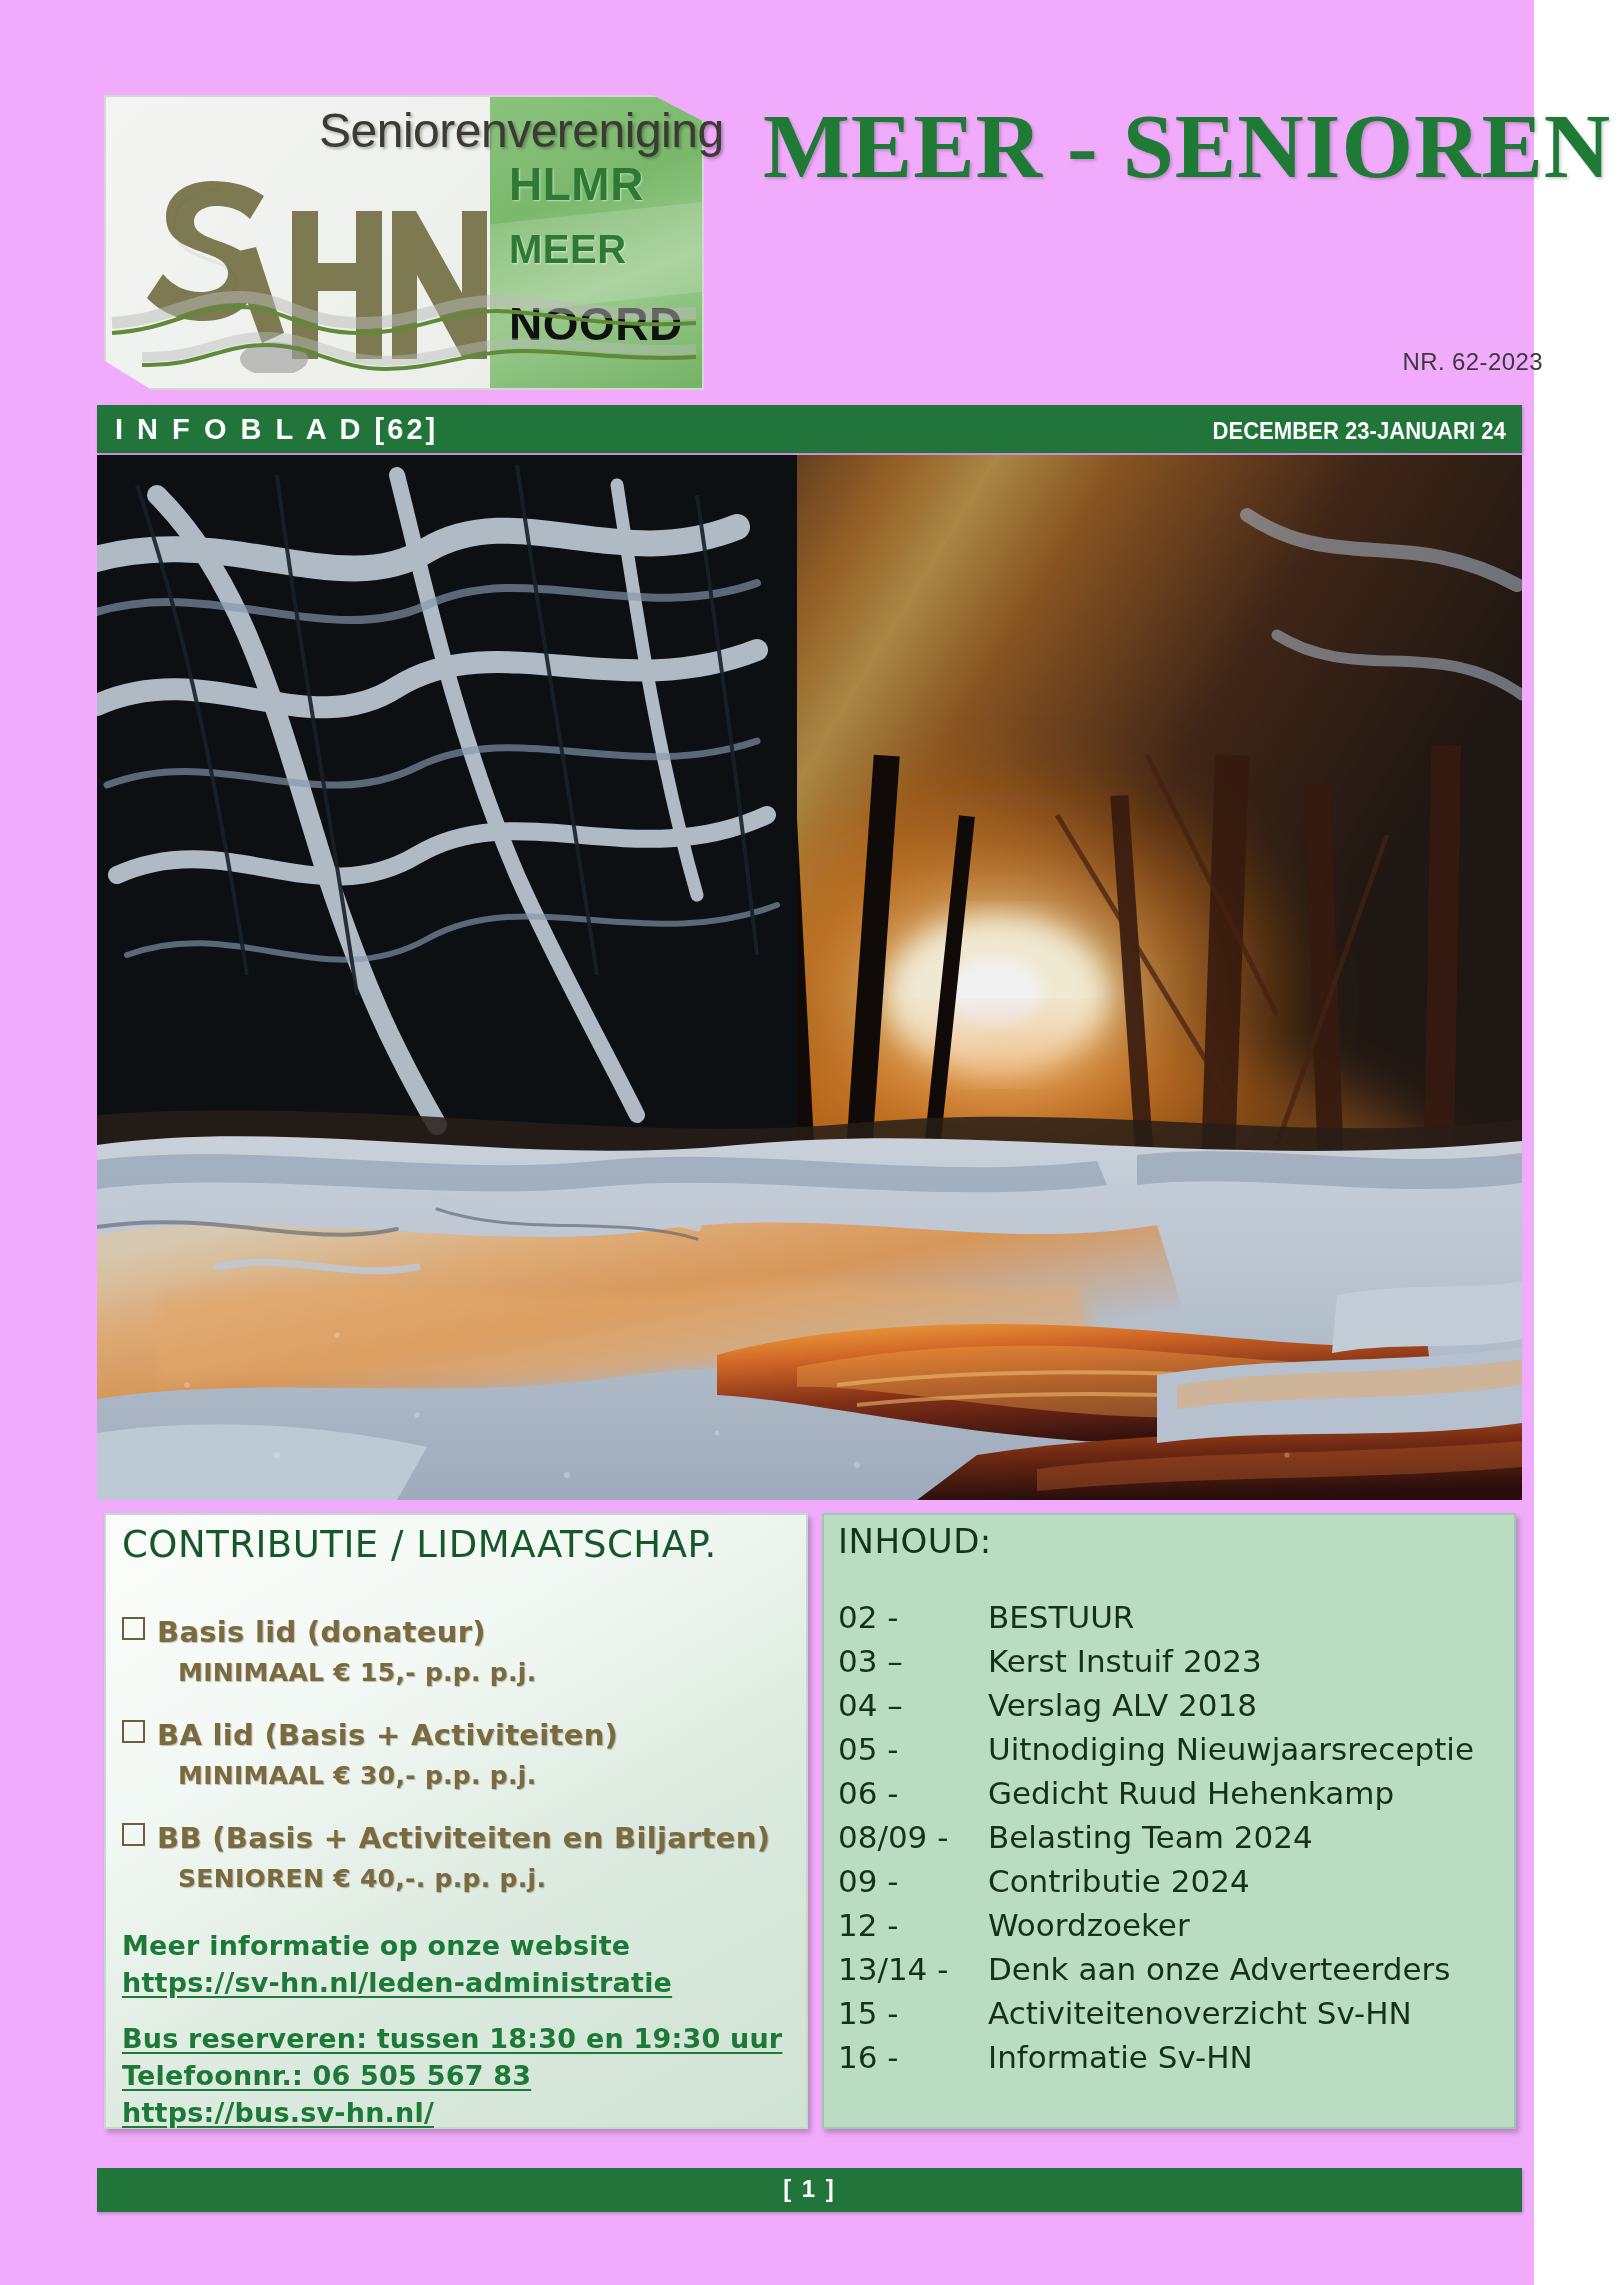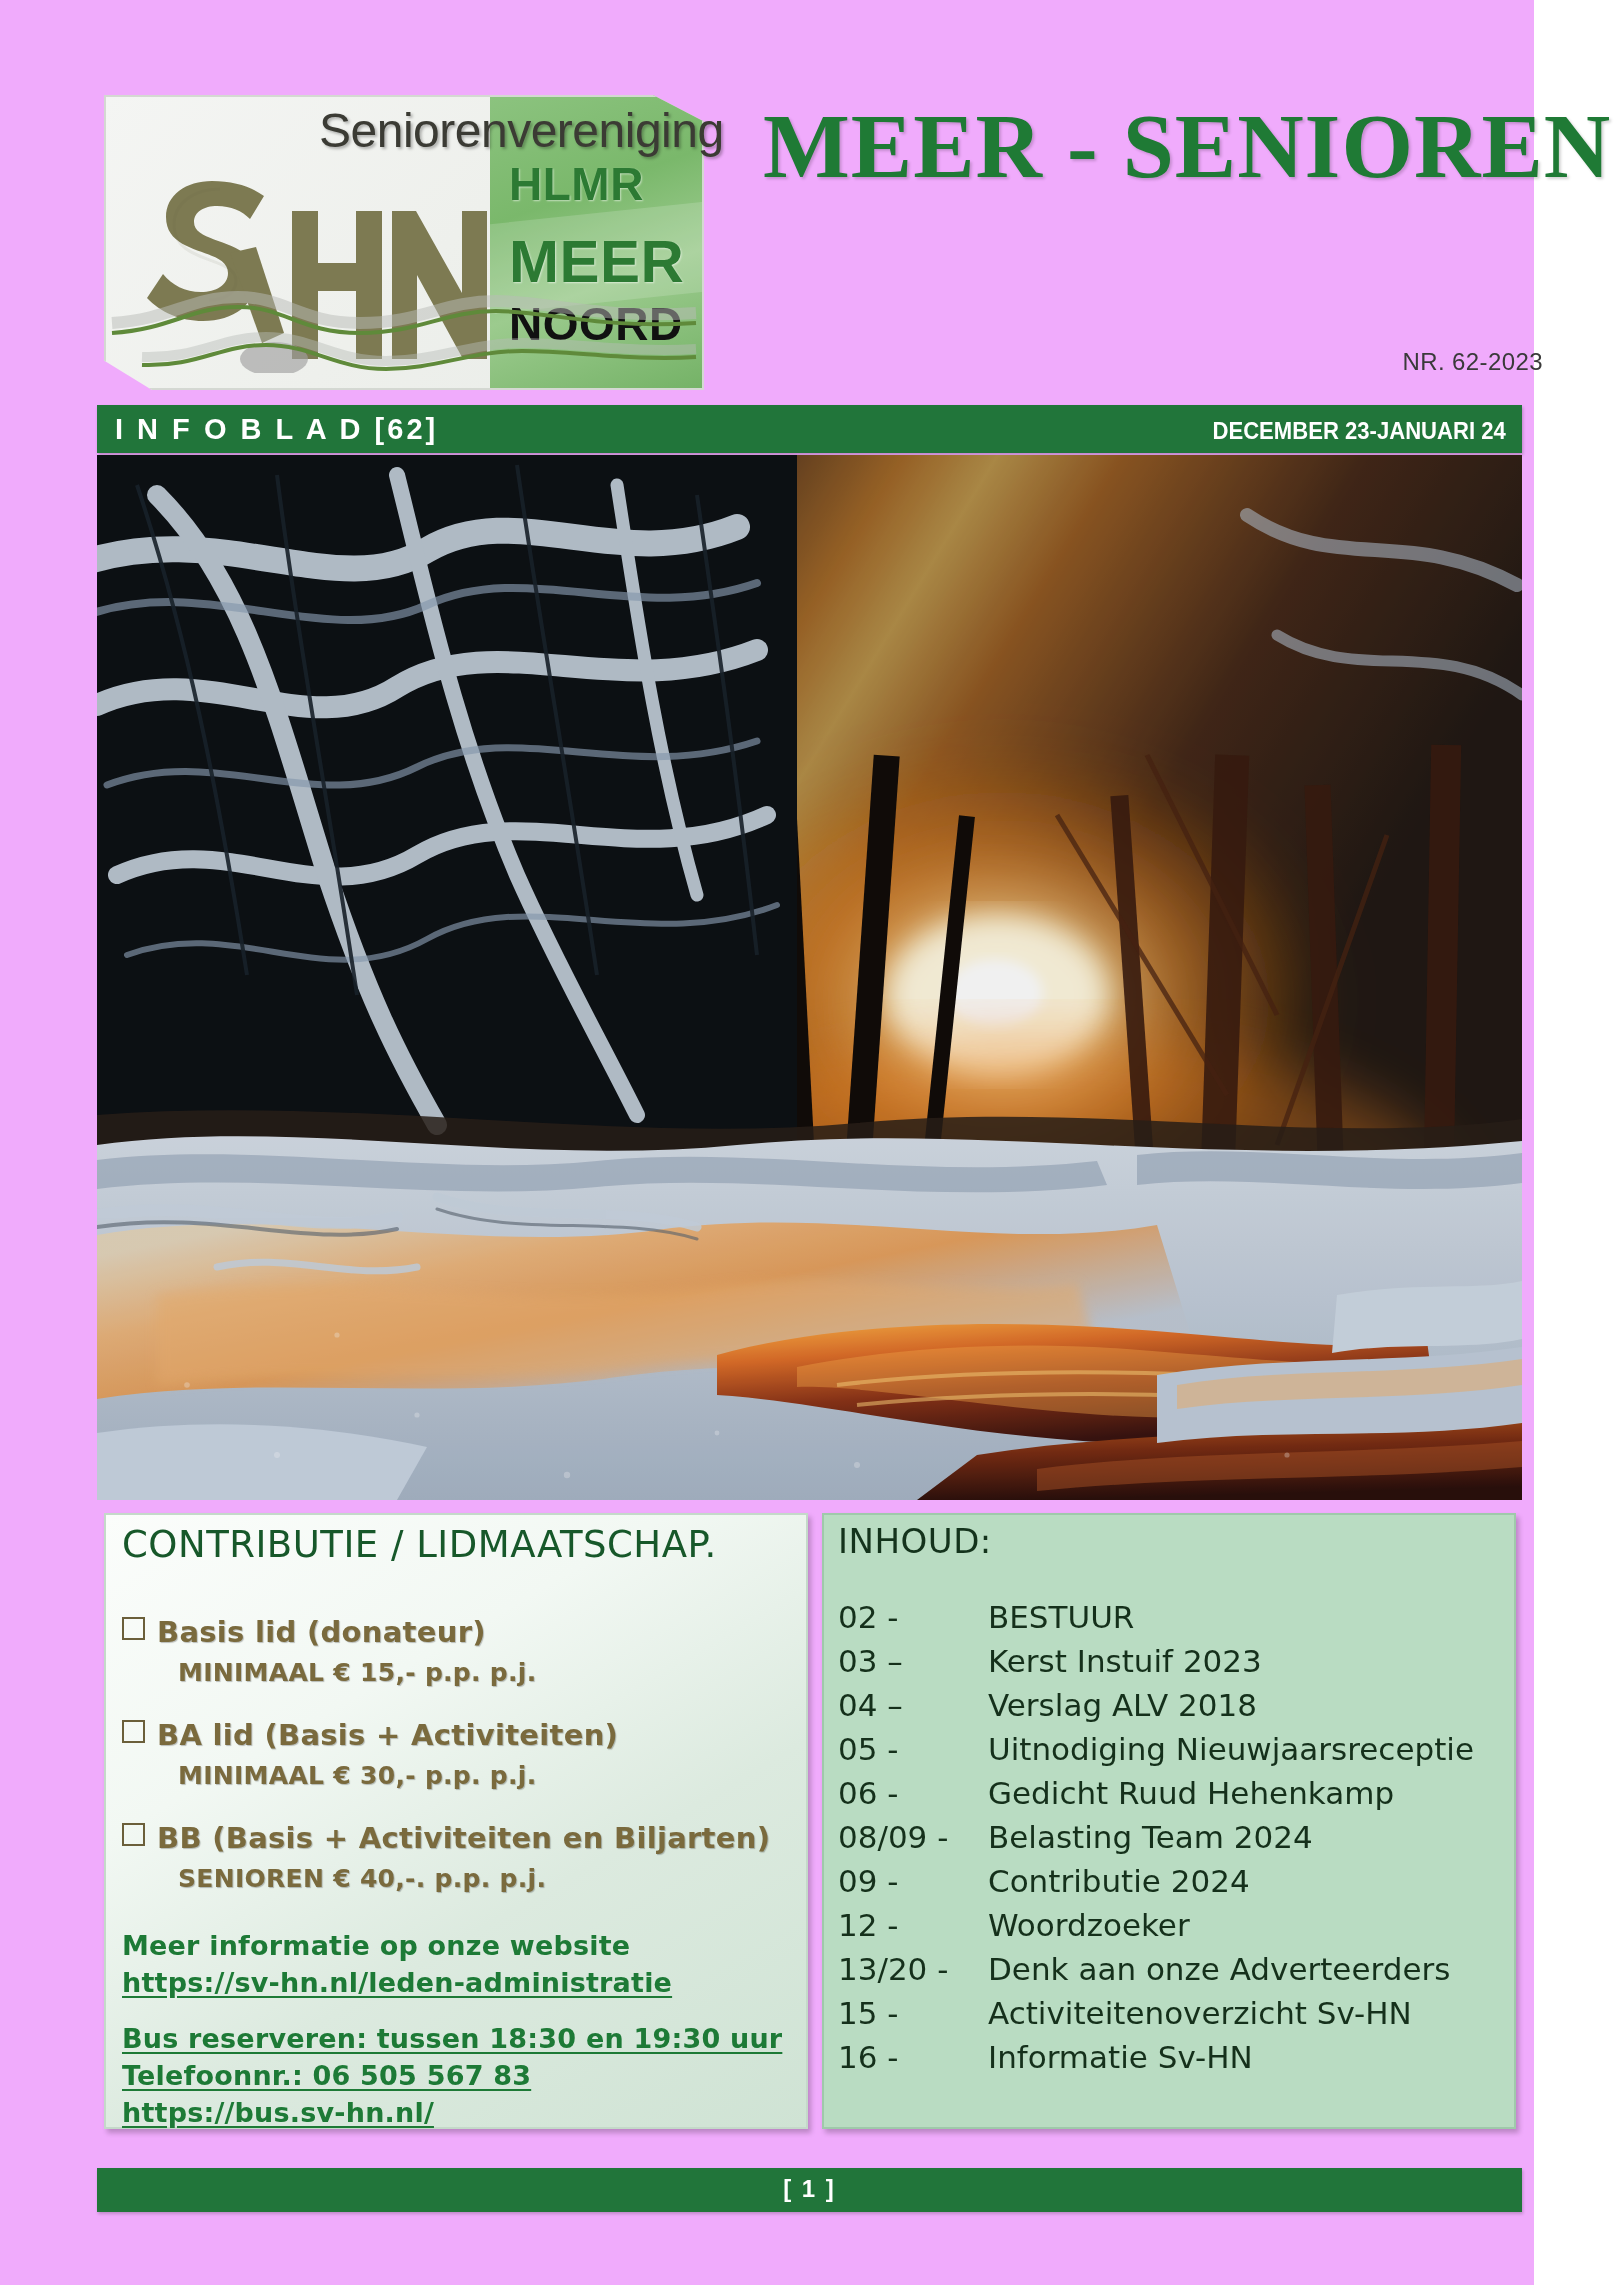--- a/index.html
+++ b/index.html
@@ -29,21 +29,21 @@
 
   .logo-svh{position:absolute;left:104px;top:95px;width:600px;height:295px;}
   .logo-top-word{position:absolute;left:215px;top:8px;font-size:48px;font-weight:400;
     color:#3b3b34;font-family:"Liberation Sans",sans-serif;letter-spacing:-0.5px;
     text-shadow:2px 2px 3px rgba(0,0,0,.28);white-space:nowrap;}
   .logo-mono{position:absolute;left:20px;top:38px;width:370px;height:240px;
     font-family:"Liberation Serif",serif;}
   .logo-hlmr{position:absolute;left:405px;top:62px;font-size:46px;font-weight:bold;
     color:#2c7a33;font-family:"Liberation Sans",sans-serif;letter-spacing:.5px;
     text-shadow:1px 1px 2px rgba(255,255,255,.55);}
-  .logo-meer{position:absolute;left:405px;top:132px;font-size:60px;font-weight:bold;
+  .logo-meer{position:absolute;left:405px;top:132px;font-size:40px;font-weight:bold;
     color:#2c7a33;font-family:"Liberation Sans",sans-serif;letter-spacing:.5px;
     text-shadow:1px 1px 2px rgba(255,255,255,.55);}
   .logo-noord{position:absolute;left:405px;top:202px;font-size:46px;font-weight:bold;
     color:#111;font-family:"Liberation Sans",sans-serif;letter-spacing:.5px;}
 
   
   .masthead{position:absolute;left:735px;top:100px;width:820px;height:180px;}
   .mast-main{position:absolute;left:0;top:0;width:820px;text-align:right;
     font-family:"Liberation Serif",serif;font-weight:bold;font-size:92px;letter-spacing:1px;
     color:#1f7a35;line-height:1;white-space:nowrap;
@@ -379,21 +379,21 @@
         </div>
         <div class="toc-row">
           <span class="toc-pg">09 -</span>
           <span class="toc-tt">Contributie 2024</span>
         </div>
         <div class="toc-row">
           <span class="toc-pg">12 -</span>
           <span class="toc-tt">Woordzoeker</span>
         </div>
         <div class="toc-row">
-          <span class="toc-pg">13/20 -</span>
+          <span class="toc-pg">13/14 -</span>
           <span class="toc-tt">Denk aan onze Adverteerders</span>
         </div>
         <div class="toc-row">
           <span class="toc-pg">15 -</span>
           <span class="toc-tt">Activiteitenoverzicht Sv-HN</span>
         </div>
         <div class="toc-row">
           <span class="toc-pg">16 -</span>
           <span class="toc-tt">Informatie Sv-HN</span>
         </div>

